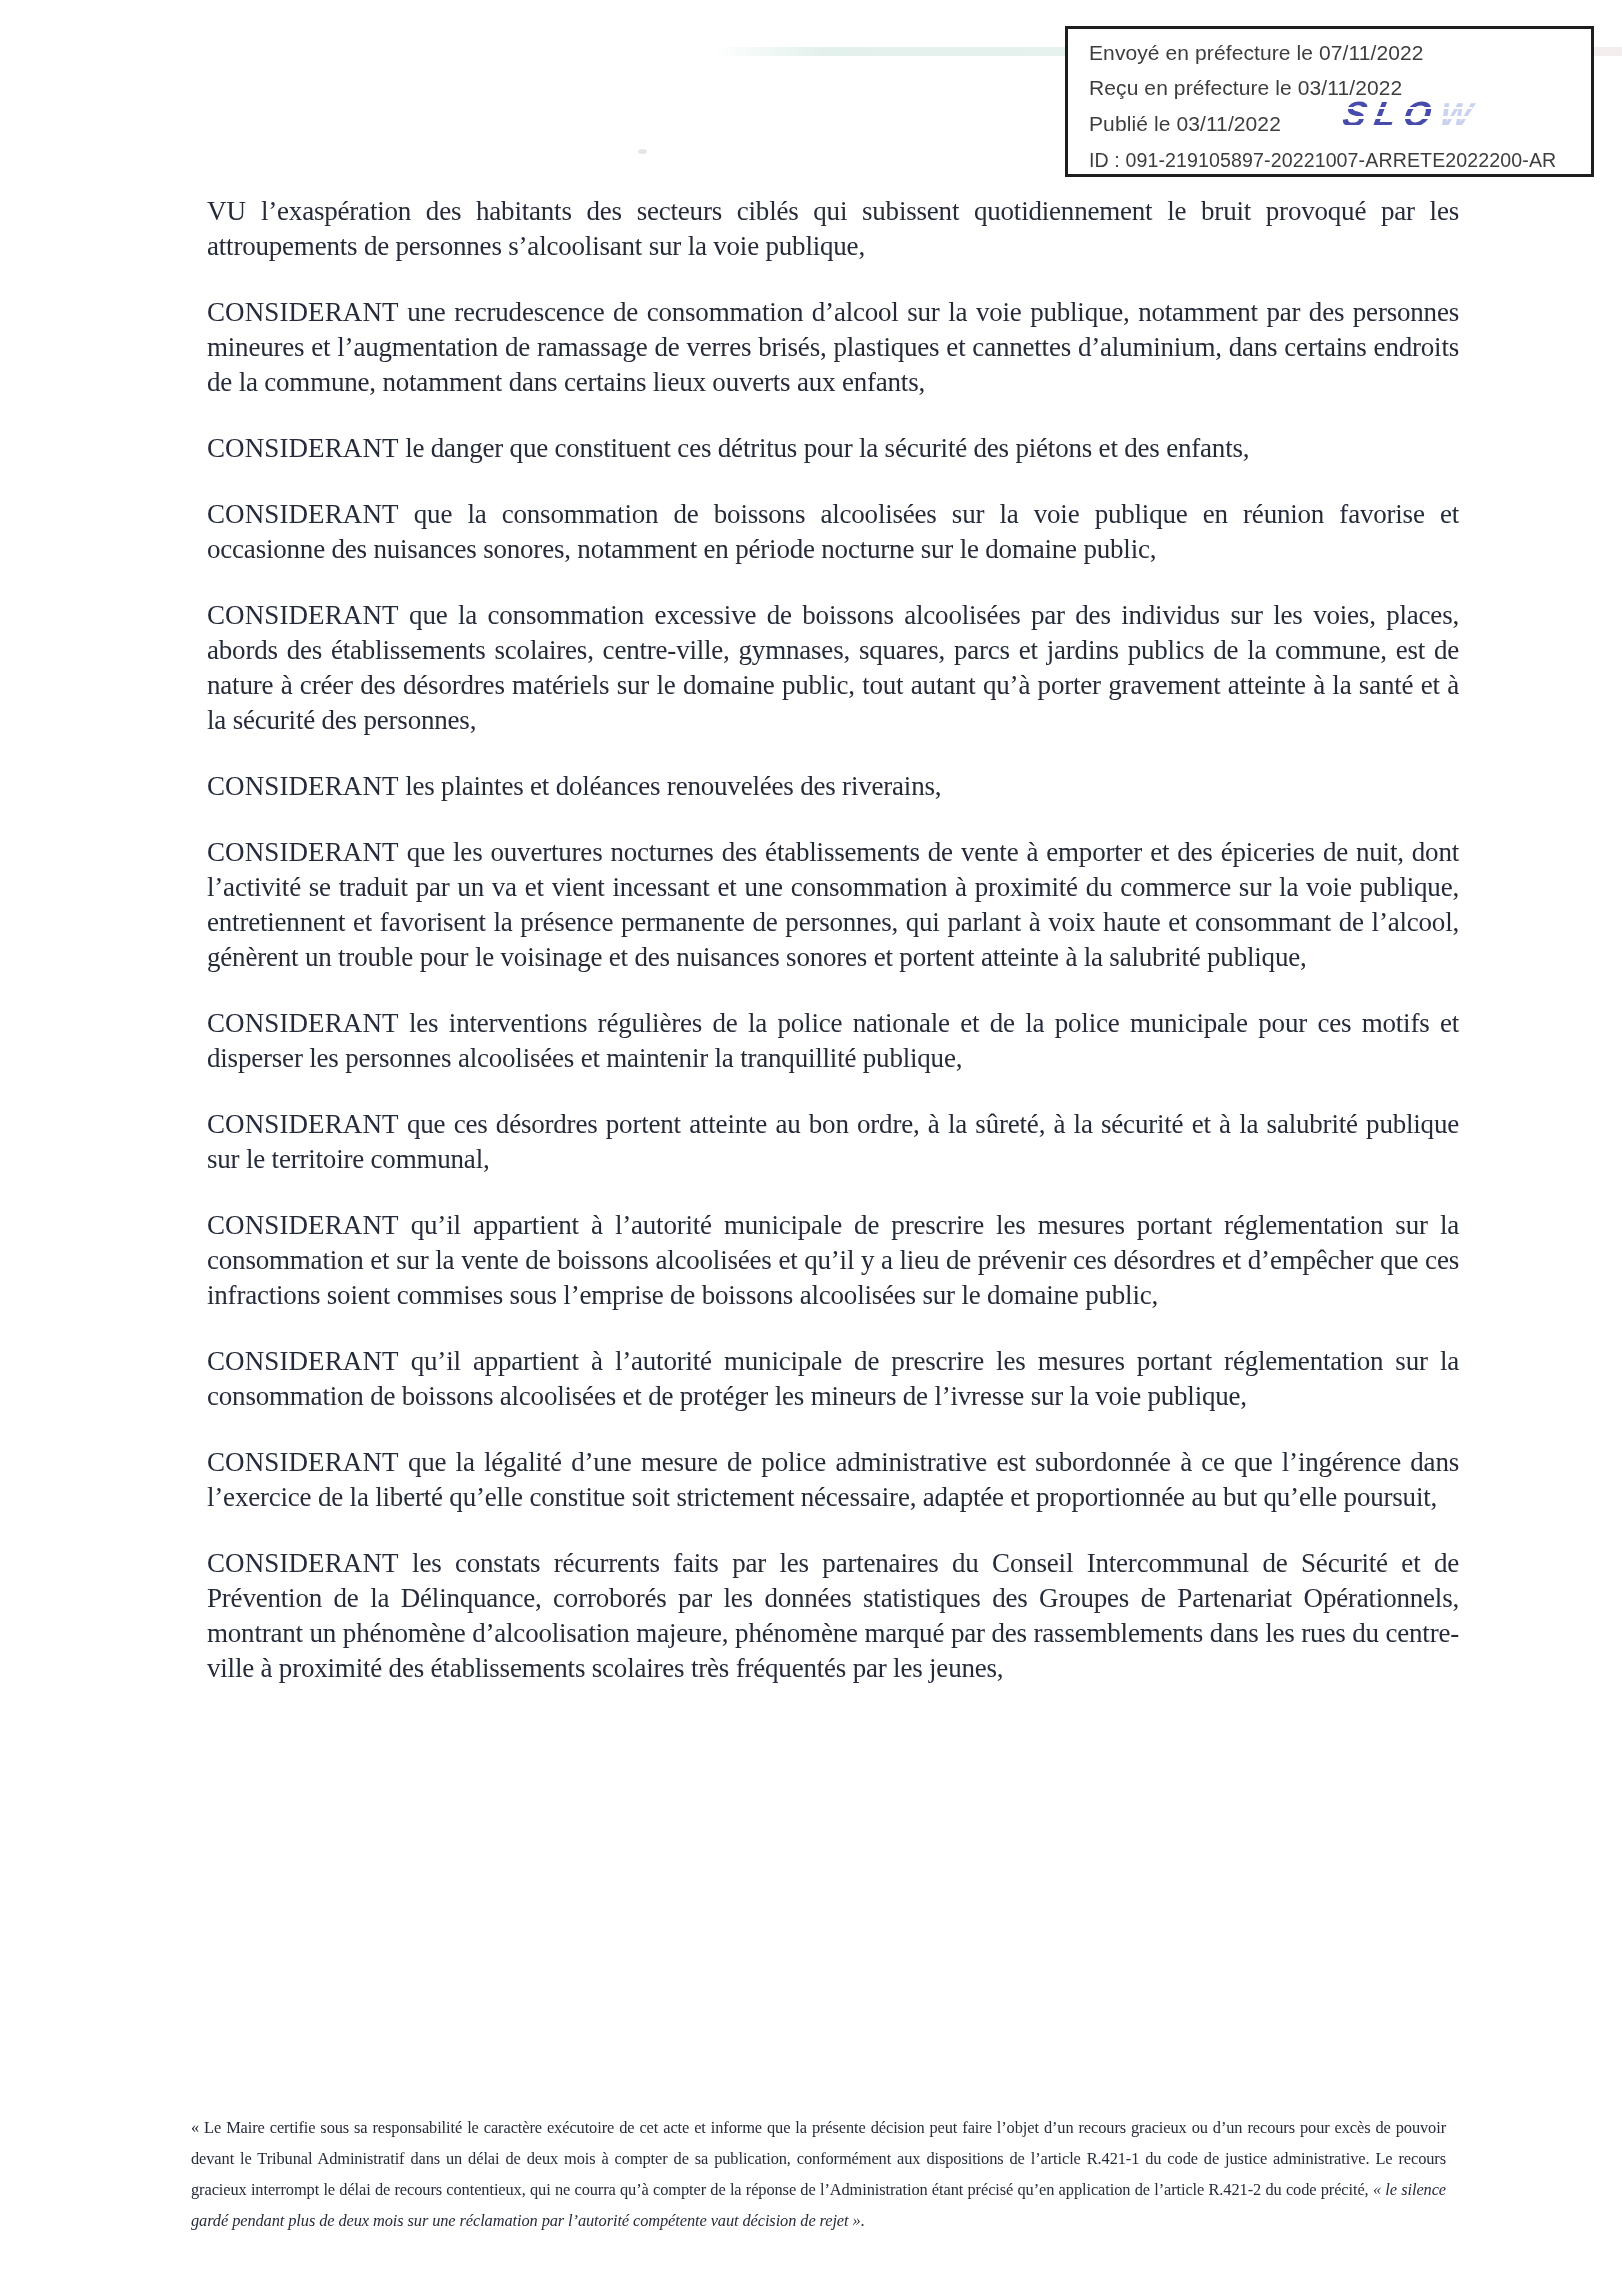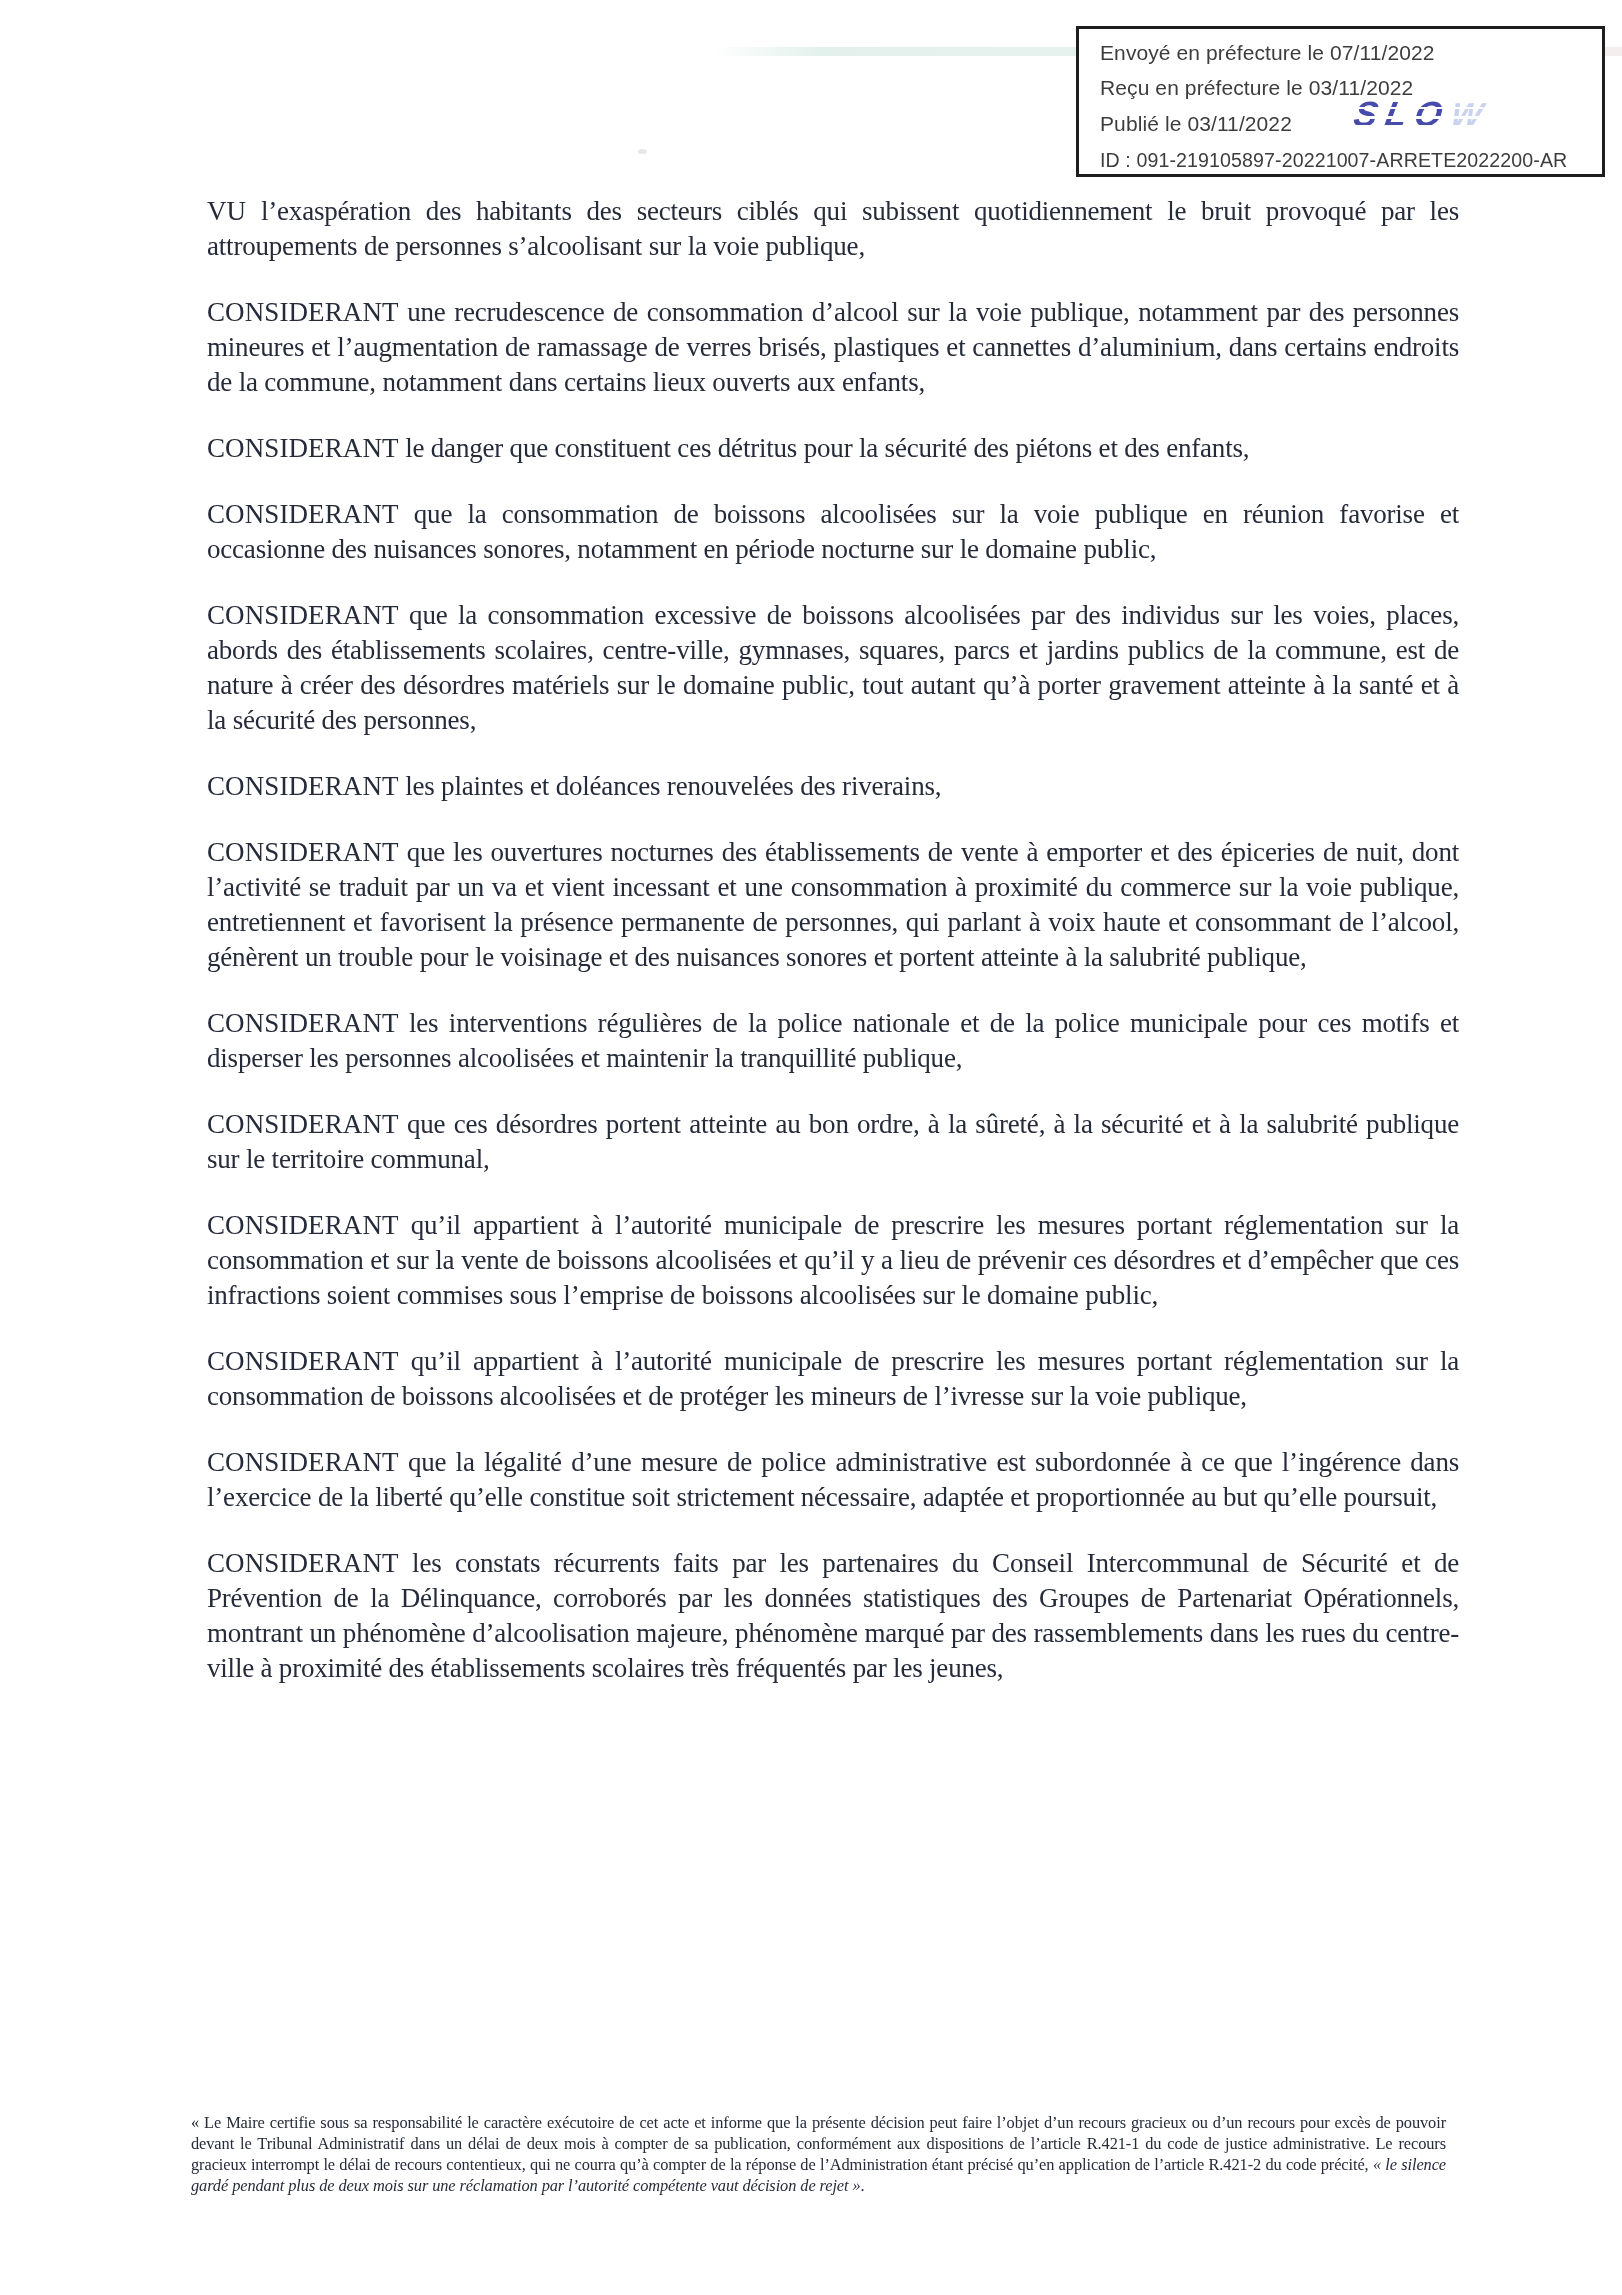--- a/index.html
+++ b/index.html
@@ -30,21 +30,20 @@
     background:#e6e6e6;
   }
 
   
   .stamp{
     position:absolute;left:1065px;top:26px;width:529px;height:151px;
     border:3.9px solid var(--stamp-border);
     background:var(--paper);
     font-family:"Liberation Sans",sans-serif;
     color:var(--stamp-text);
-    margin-left:11px;
   }
   .stamp-line{
     position:absolute;left:21px;white-space:nowrap;
     font-size:21px;letter-spacing:0.1px;
   }
   .stamp-line.l1{top:11.8px;}
   .stamp-line.l2{top:47px;}
   .stamp-line.l3{top:83px;}
   .stamp-line.lid{top:120px;font-size:19.6px;}
 
@@ -80,21 +79,21 @@
     color:var(--ink);
     text-align:justify;
   }
   .para{margin:0 0 31px 16px;}
   .para .lead{letter-spacing:0.1px;}
 
   
   .footer{
     position:absolute;left:191px;top:2112px;width:1255px;
     font-family:"Liberation Serif",serif;
-    font-size:16.4px;line-height:21px;
+    font-size:16.4px;line-height:31px;
     letter-spacing:-0.1px;
     color:var(--ink);
     text-align:justify;
   }
   .footer em{font-style:italic;}
 </style>
 </head>
 <body>
 
 <div class="page">

